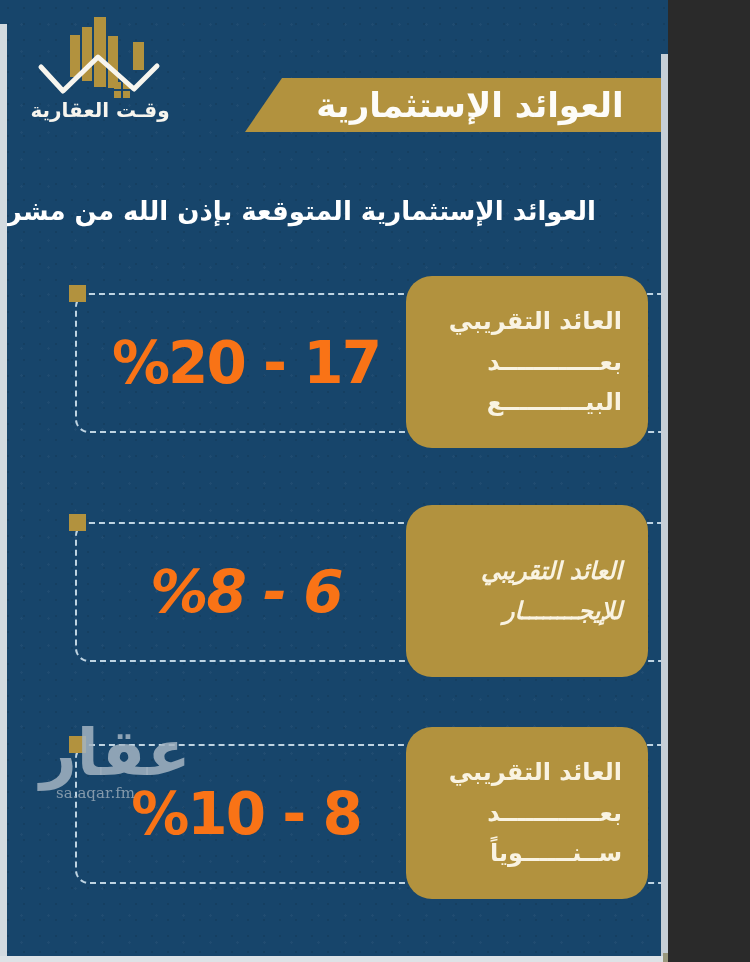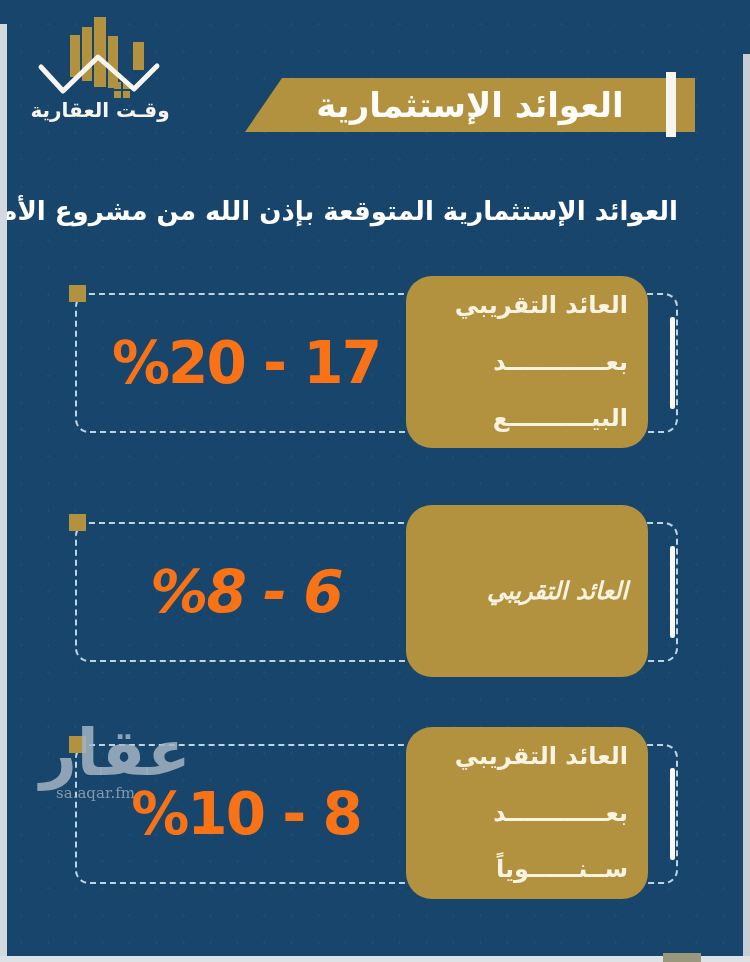--- a/index.html
+++ b/index.html
@@ -1,17 +1,17 @@
 <!DOCTYPE html>
 <html lang="ar"><head>
 <meta charset="utf-8">
 <style>
   html,body { margin:0; padding:0; background:#2a2a2a; }
   .canvas {
-    position:relative; width:750px; height:962px; overflow:hidden;
+    position:relative; width:668px; height:962px; overflow:hidden;
     background:#17456B;
     font-family:"DejaVu Sans", sans-serif;
   }
   
   .canvas::before {
     content:""; position:absolute; inset:0; pointer-events:none;
     background-image:
       radial-gradient(rgba(0,0,0,.09) 1px, transparent 1.5px),
       radial-gradient(rgba(255,255,255,.04) 1px, transparent 1.5px);
     background-size: 16px 16px, 27px 27px;
@@ -66,22 +66,22 @@
   }
   .value {
     position:absolute; left:8px; top:0; width:326px; height:100%;
     display:flex; align-items:center; justify-content:center;
     color:#f97316; font-size:58px; font-weight:bold;
     direction:ltr; letter-spacing:-2px; white-space:nowrap;
   }
   .gold-box {
     position:absolute; left:331px; top:-17px; width:242px; height:172px;
     background:#B2923E; border-radius:26px;
-    box-sizing:border-box; padding:0 20px;
-    display:flex; flex-direction:column; justify-content:center; gap:24px;
+    box-sizing:border-box; padding:0 26px;
+    display:flex; flex-direction:column; justify-content:center; gap:8px;
     direction:rtl; text-align:right;
     color:#F9F3E2; font-size:24px; font-weight:bold; line-height:1.35;
     white-space:nowrap; overflow:hidden;
   }
 
   
   .wm-brand {
     position:absolute; left:40px; top:720px;
     color:rgba(163,180,194,.85); font-size:64px; font-weight:bold;
     line-height:1.05; direction:rtl; z-index:5;
@@ -136,20 +136,21 @@
     </div>
   </div>
 
   <div class="card card-2">
     <div class="dash-box"></div>
     <div class="corner-sq"></div>
     <div class="vline"></div>
     <div class="value">%8 - 6</div>
     <div class="gold-box">
       <div>العائد التقريبي</div>
+      <div>للإيجــــــــار</div>
     </div>
   </div>
 
   <div class="card card-3">
     <div class="dash-box"></div>
     <div class="corner-sq"></div>
     <div class="vline"></div>
     <div class="value">%10 - 8</div>
     <div class="gold-box">
       <div>العائد التقريبي</div>

